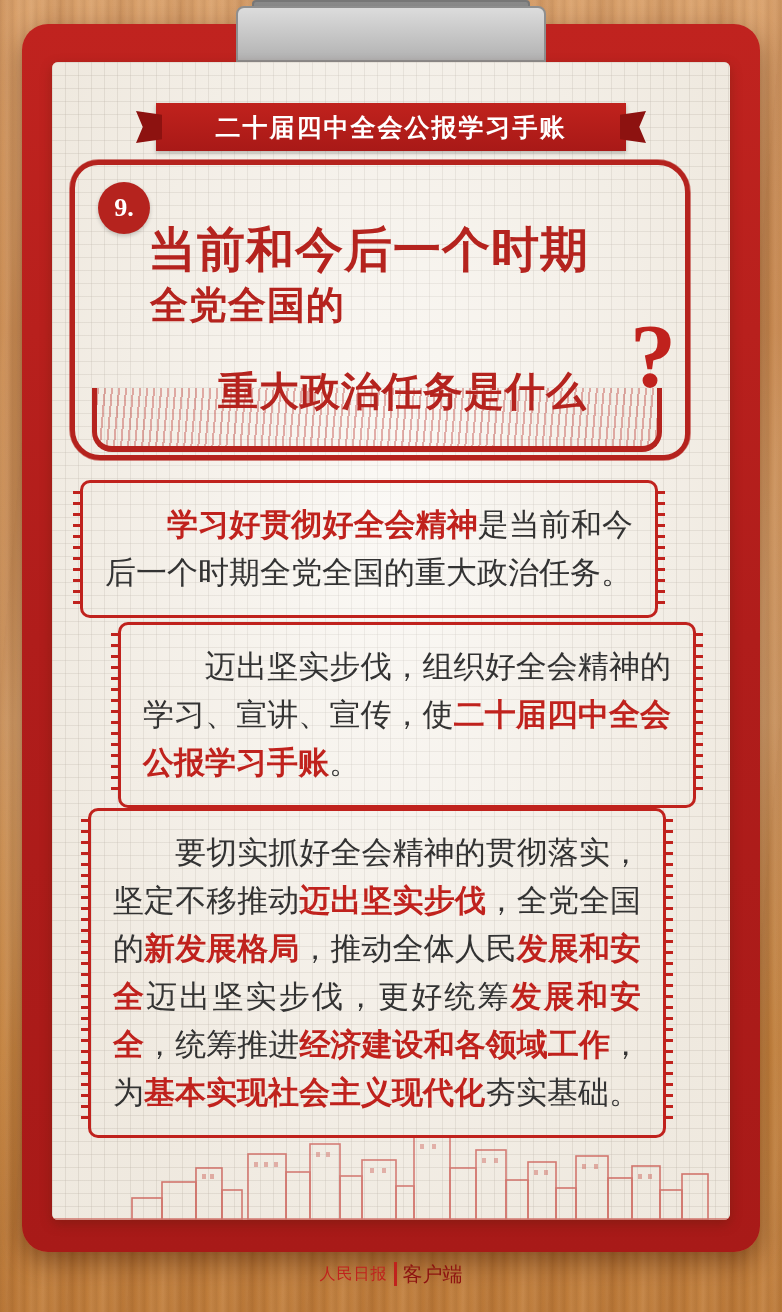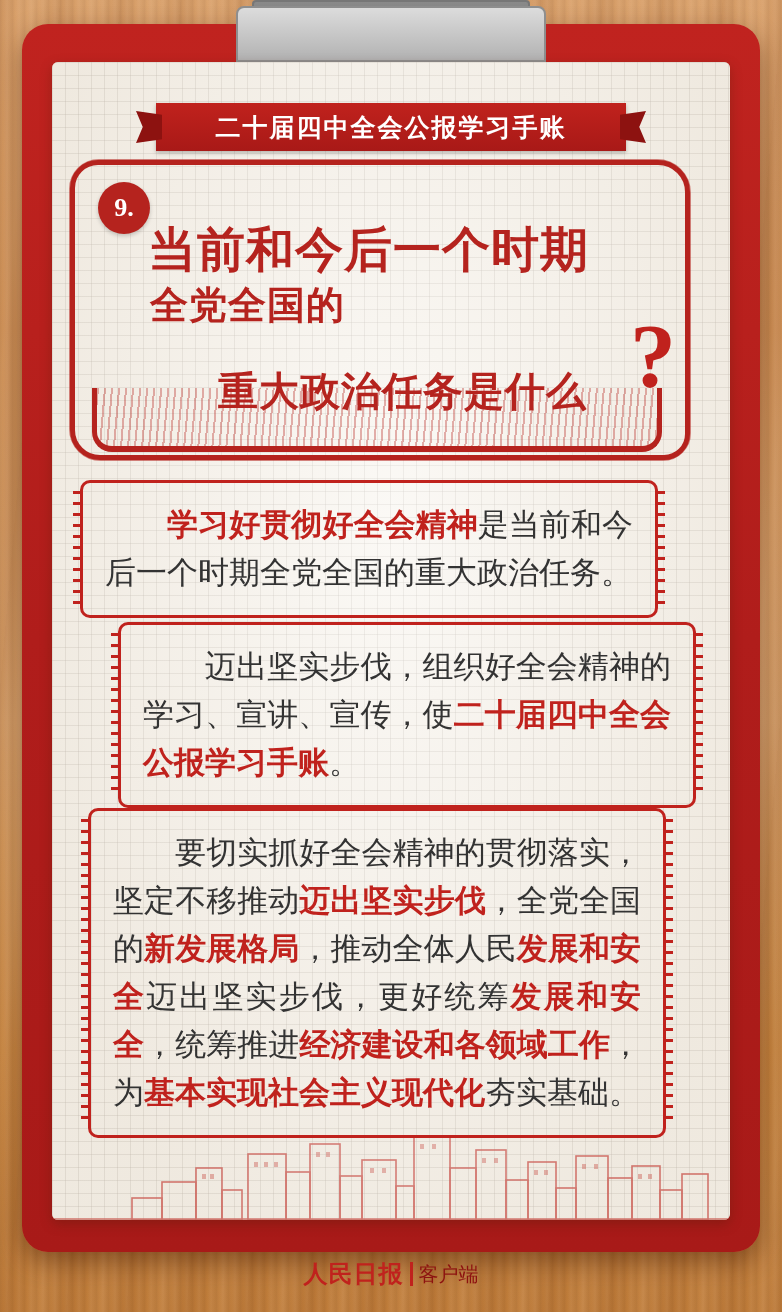--- a/index.html
+++ b/index.html
@@ -147,21 +147,21 @@
 
   
   .skyline{position:absolute;left:0;bottom:0;width:678px;height:110px;opacity:.85;}
 
   
   .footer{
     position:absolute;left:0;right:0;bottom:18px;height:40px;
     display:flex;align-items:center;justify-content:center;gap:6px;
   }
   .footer .rm{
-    color:#c0221d;font-weight:bold;font-size:24px;
+    color:#c0221d;font-weight:normal;font-size:16px;
     font-family:"Liberation Serif", serif;letter-spacing:1px;
   }
   .footer .bar{width:3px;height:24px;background:#c0221d;}
   .footer .kh{color:#8d1210;font-size:20px;font-family:"Liberation Serif", serif;font-weight:normal;}
 </style>
 </head>
 <body>
 
 <div class="wood"></div>
 

